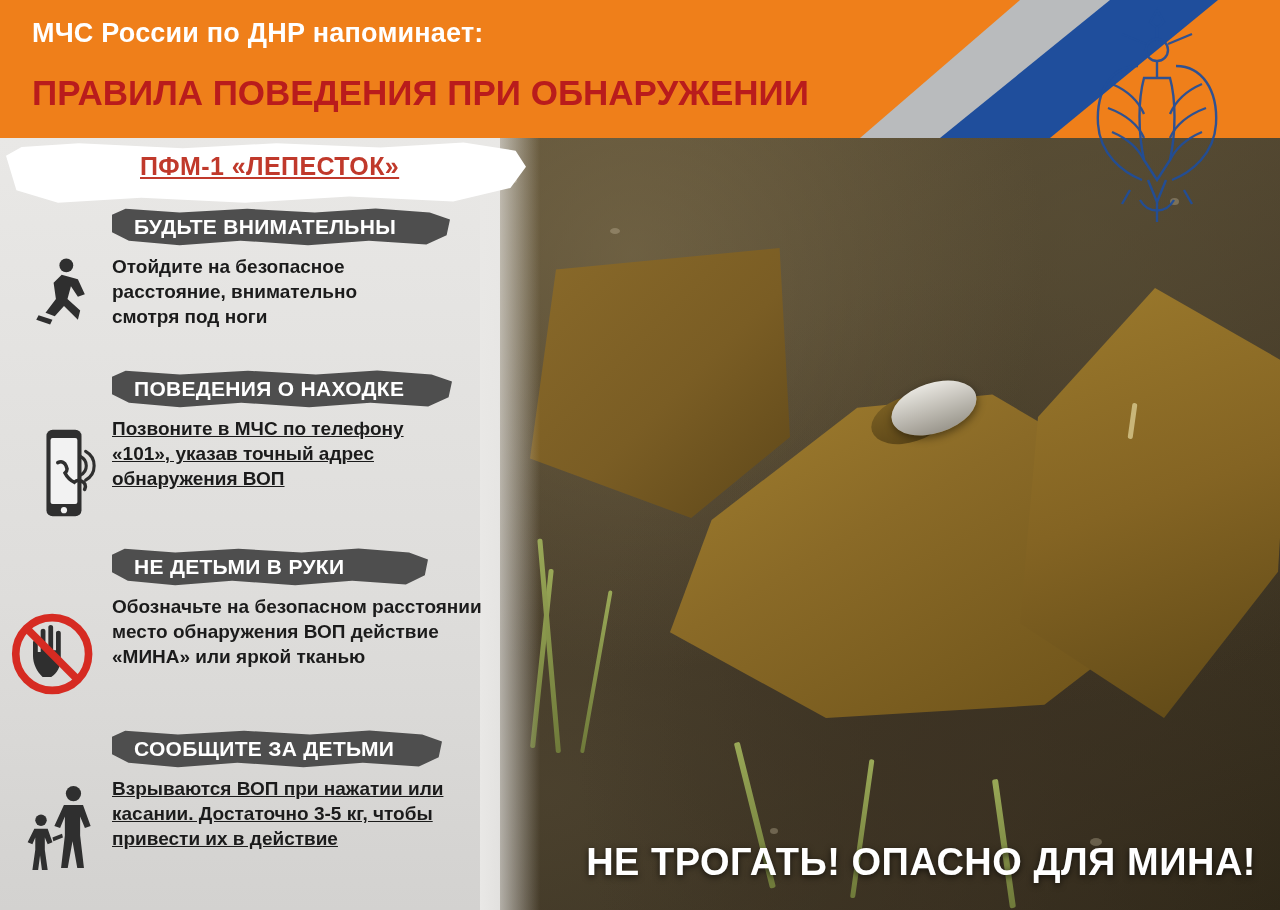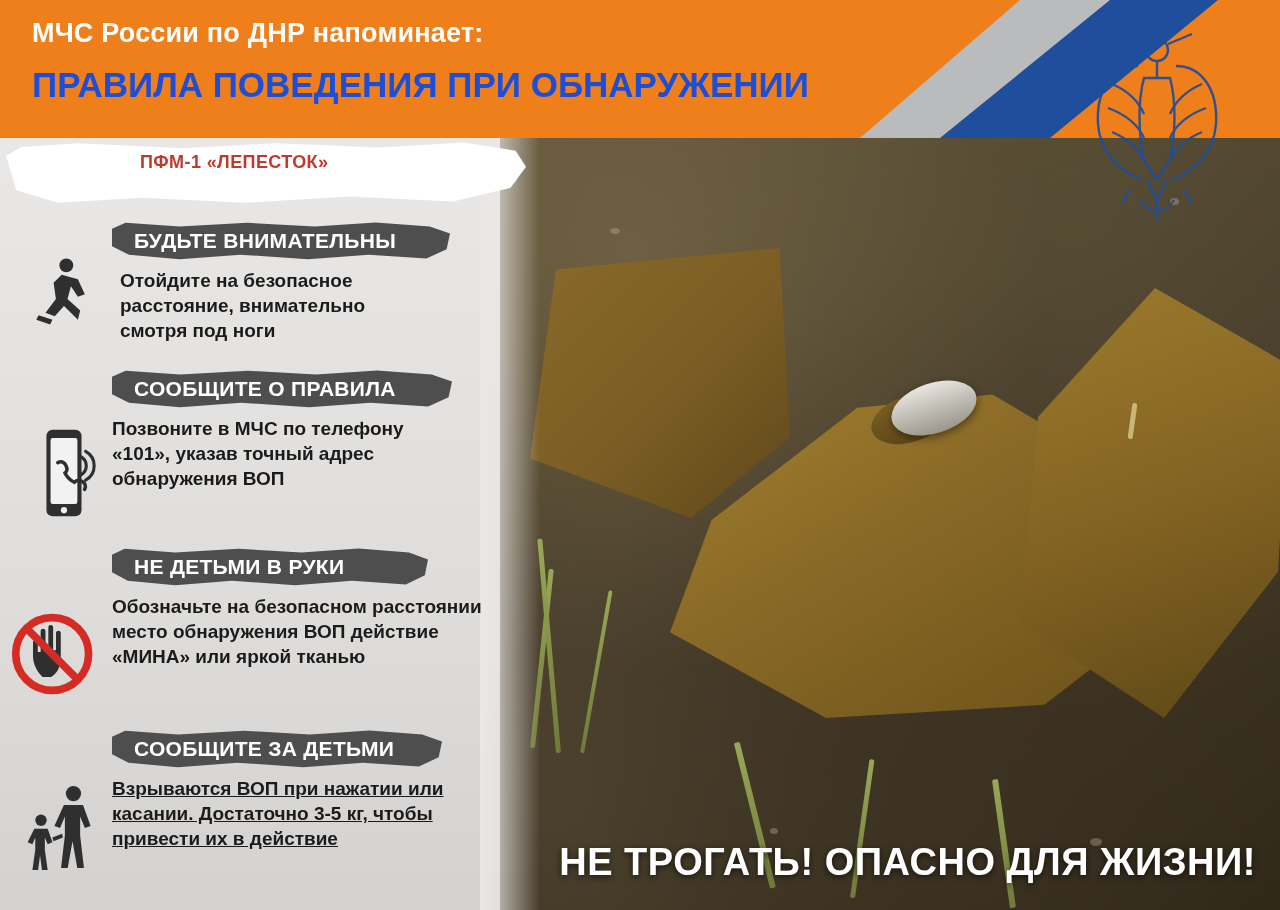--- a/index.html
+++ b/index.html
@@ -49,25 +49,25 @@
   }
   .header-line1 {
     color:#ffffff;
     font-size:27px;
     font-weight:bold;
     letter-spacing:0.2px;
     line-height:34px;
     white-space:nowrap;
   }
   .header-line2 {
-    color:#1d4ed8;
+    color:#b91c1c;
     font-size:35px;
     font-weight:bold;
     line-height:46px;
-    margin-top:12px;
+    margin-top:20px;
     white-space:nowrap;
   }
 
   
   .emblem {
     position:absolute; top:4px; right:48px;
     width:150px; height:230px;
     z-index:7;
     opacity:0.92;
   }
@@ -176,24 +176,25 @@
   .title-brush {
     left:6px; top:142px;
     width:520px; height:62px;
     clip-path:polygon(0 22%, 3% 8%, 14% 2%, 34% 10%, 52% 2%, 72% 9%, 88% 1%, 98% 14%, 100% 40%, 97% 74%, 86% 96%, 66% 88%, 46% 98%, 26% 90%, 10% 98%, 2% 78%);
   }
   .title-text {
     position:absolute;
     left:140px; top:152px;
     z-index:6;
     color:#c0392b;
-    font-size:18px;
+    font-size:25px;
     font-weight:bold;
     letter-spacing:.4px;
     white-space:nowrap;
+    text-decoration:underline;
   }
 
   
   .section { position:absolute; z-index:6; }
   .sec-head {
     position:relative;
     height:38px;
     display:flex; align-items:center;
   }
   .sec-head-bg {
@@ -297,43 +298,43 @@
       <path d="M66 176 L75 198 L84 176"></path>
       <path d="M58 196 C66 210 84 210 92 196"></path>
       <path d="M75 198 v20"></path>
       <path d="M48 186 L40 200 M102 186 L110 200"></path>
     </g>
   </svg>
 
   <div class="brush title-brush"></div>
   <div class="title-text">ПФМ-1 «ЛЕПЕСТОК»</div>
 
-  <div class="section" style="left:112px; top:222px; width:372px;">
+  <div class="section" style="left:112px; top:208px; width:372px;">
     <div class="sec-head">
       <div class="sec-head-bg" style="width:338px;"></div>
       <div class="sec-head-text">БУДЬТЕ ВНИМАТЕЛЬНЫ</div>
     </div>
-    <div class="sec-body" style="width:300px;margin-left:8px;">Отойдите на безопасное расстояние, внимательно смотря под ноги</div>
+    <div class="sec-body" style="width:300px;">Отойдите на безопасное расстояние, внимательно смотря под ноги</div>
   </div>
   <div class="icon-box" style="left:22px; top:250px; width:84px; height:84px;">
     <svg viewBox="0 0 64 64" width="74" height="74">
       <g fill="#2f2f2f">
         <circle cx="34" cy="9" r="6"></circle>
         <path d="M30 17 L44 21 L50 34 L44 36 L38 27 L35 38 L46 48 L44 56 L32 44 L24 53 L16 50 L25 38 L23 24 Z"></path>
         <path d="M10 52 L22 56 L20 60 L8 56 Z"></path>
       </g>
     </svg>
   </div>
 
   <div class="section" style="left:112px; top:370px; width:372px;">
     <div class="sec-head">
       <div class="sec-head-bg" style="width:340px;"></div>
-      <div class="sec-head-text">СООБЩИТЕ О ПРАВИЛА</div>
+      <div class="sec-head-text">ПОВЕДЕНИЯ О НАХОДКЕ</div>
     </div>
-    <div class="sec-body" style="width:310px;">Позвоните в МЧС по телефону «101», указав точный адрес обнаружения ВОП</div>
+    <div class="sec-body" style="width:310px;text-decoration:underline;">Позвоните в МЧС по телефону «101», указав точный адрес обнаружения ВОП</div>
   </div>
   <div class="icon-box" style="left:26px; top:418px; width:78px; height:110px;">
     <svg viewBox="0 0 64 92" width="66" height="96">
       <rect x="14" y="4" width="34" height="84" rx="6" fill="#2f2f2f"></rect>
       <rect x="18" y="12" width="26" height="64" rx="2" fill="#f2f2f2"></rect>
       <circle cx="31" cy="82" r="3" fill="#f2f2f2"></circle>
       <path d="M25 36 c4 -2 7 0 8 3 l1 3 c0 2 -1 3 -2 4 c2 4 5 7 9 9 c1 -1 2 -2 4 -2 l3 1 c3 1 5 4 3 8" fill="none" stroke="#2f2f2f" stroke-width="3.4" stroke-linecap="round"></path>
       <path d="M47 30 a10 10 0 0 1 0 18" fill="none" stroke="#2f2f2f" stroke-width="3" stroke-linecap="round"></path>
       <path d="M52 25 a16 16 0 0 1 0 28" fill="none" stroke="#2f2f2f" stroke-width="3" stroke-linecap="round"></path>
     </svg>
@@ -368,15 +369,15 @@
       <g fill="#2f2f2f">
         <circle cx="56" cy="12" r="8"></circle>
         <path d="M46 24 h20 l8 22 l-6 2 l-5 -12 v20 l4 34 h-7 l-5 -28 l-5 28 h-7 l4 -34 v-20 l-5 12 l-6 -2 z"></path>
         <circle cx="22" cy="40" r="6"></circle>
         <path d="M15 49 h14 l5 14 l-5 2 l-3 -7 v13 l3 21 h-6 l-2 -15 l-2 15 h-6 l3 -21 v-13 l-3 7 l-5 -2 z"></path>
         <path d="M34 58 l10 -4 l1 4 l-10 4 z"></path>
       </g>
     </svg>
   </div>
 
-  <div class="warning">НЕ ТРОГАТЬ! ОПАСНО ДЛЯ ЖИЗНИ!</div>
+  <div class="warning">НЕ ТРОГАТЬ! ОПАСНО ДЛЯ МИНА!</div>
 
 </div>
 
 </body></html>

